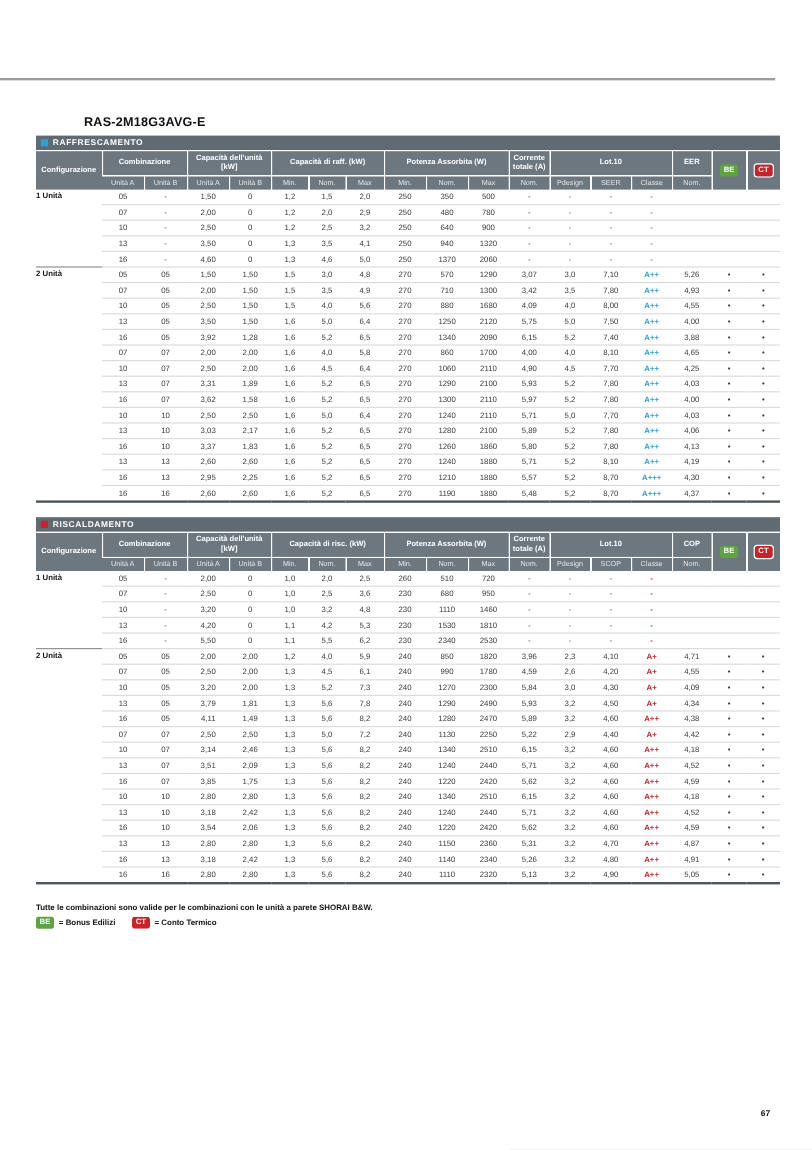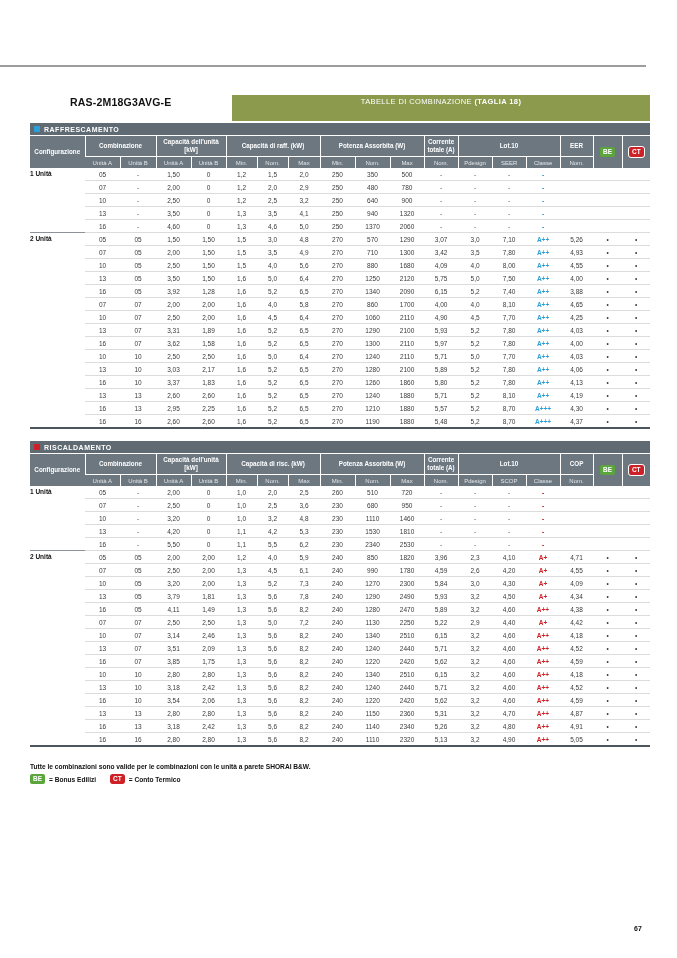--- a/index.html
+++ b/index.html
@@ -1,20 +1,20 @@
 <!DOCTYPE html>
 <html><head>
 <meta charset="utf-8">
 <style>
   html,body{margin:0;padding:0;background:#e8e8e8;}
   .page{position:relative;width:677px;height:958px;background:#ffffff;margin:0 auto;
         font-family:"Liberation Sans","DejaVu Sans",sans-serif;overflow:hidden;}
   .top-rule{position:absolute;top:65px;left:0;width:646px;height:2px;background:#9d9d9d;}
   .content{position:absolute;left:30px;top:95px;width:620px;}
-  .title-row{display:flex;align-items:stretch;height:26px;padding-left:40px;}
+  .title-row{display:flex;align-items:stretch;height:16px;padding-left:40px;}
   .doc-title{font-size:10.5px;font-weight:bold;color:#111;letter-spacing:.2px;flex:0 0 auto;line-height:14px;}
   .banner{margin-left:auto;width:418px;background:#8C9A4D;color:#fff;text-align:center;
           font-size:7.5px;line-height:14px;letter-spacing:.4px;}
   .banner b{font-weight:bold;}
   .section-bar{margin-top:2px;height:12px;background:#5F6A73;display:flex;align-items:center;padding:0 4px;}
   .section-square{width:6px;height:6px;margin-right:4px;flex:0 0 auto;}
   .section-label{color:#fff;font-weight:bold;font-size:7px;letter-spacing:.5px;}
   table.combo{border-collapse:collapse;table-layout:fixed;width:620px;margin-top:1px;}
   table.combo th,table.combo td{padding:0;overflow:hidden;white-space:nowrap;}
   thead th{background:#6C7780;color:#fff;font-weight:bold;font-size:6.3px;text-align:center;
@@ -41,21 +41,20 @@
   .page-number{position:absolute;left:634px;top:925px;font-size:7px;font-weight:bold;color:#111;}
 </style>
 </head>
 <body>
 
 <div class="page">
   <div class="top-rule"></div>
   <div class="content">
     <div class="title-row">
       <span class="doc-title">RAS-2M18G3AVG-E</span>
-      <span class="banner"><span>TABELLE DI COMBINAZIONE </span><b>(TAGLIA 18)</b></span>
     </div>
 
     <div id="tables">
         <div>
           <div class="section-bar">
             <span class="section-square" style="background: rgb(43, 159, 216);"></span>
             <span class="section-label">RAFFRESCAMENTO</span>
           </div>
           <table class="combo">
             <colgroup>

